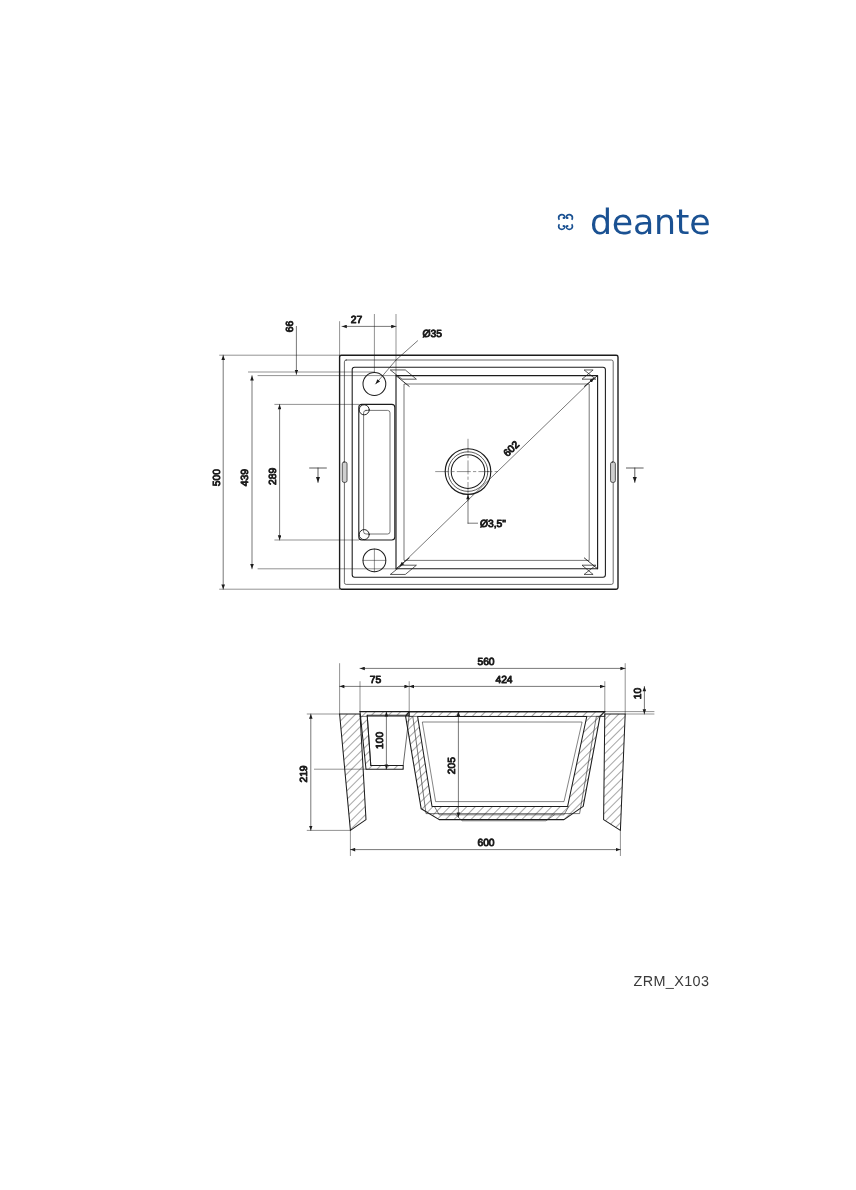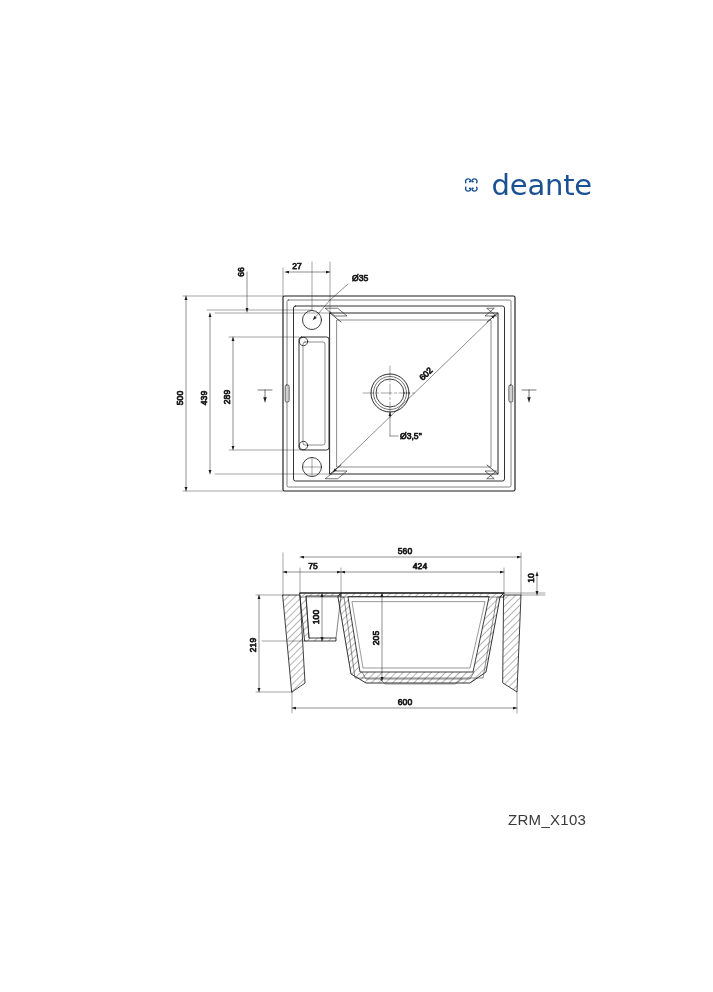--- a/index.html
+++ b/index.html
@@ -38,24 +38,24 @@
     font-size: 29px;
     font-weight: 400;
     letter-spacing: -0.2px;
     line-height: 1;
     color: #1a5192;
     user-select: none;
   }
   #drawing { position: absolute; left: 0; top: 0; }
   #code-label {
     position: absolute;
-    left: 508px;
+    left: 528px;
     top: 811px;
     font-family: "Liberation Sans", sans-serif;
-    font-size: 15px;
+    font-size: 12px;
     color: #3a3a3a;
     letter-spacing: 0.3px;
     white-space: nowrap;
   }
   .dimtext {
     font-family: "Liberation Sans", sans-serif;
     font-size: 8.6px;
     fill: #1c1c1c;
   }
 </style>

